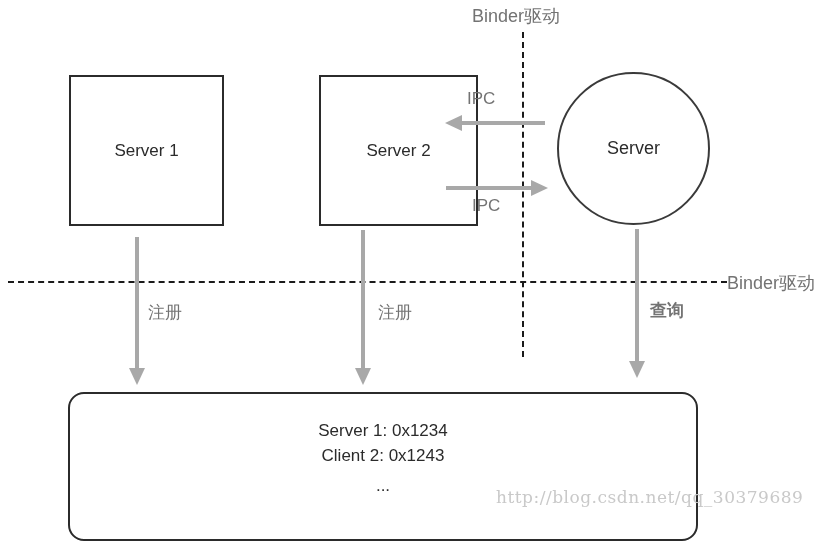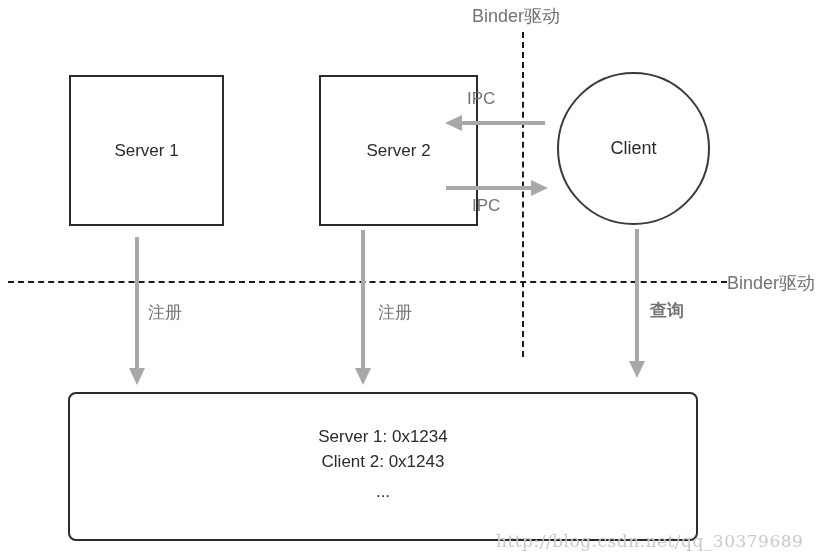--- a/index.html
+++ b/index.html
@@ -95,34 +95,34 @@
   }
 
   
   .service-box {
     position: absolute;
     left: 68px;
     top: 392px;
     width: 630px;
     height: 149px;
     border: 2px solid #2b2b2b;
-    border-radius: 8px;
+    border-radius: 16px;
     background: #ffffff;
     box-sizing: border-box;
     text-align: center;
-    padding-top: 30px;
+    padding-top: 24px;
     font-size: 17px;
     line-height: 25px;
   }
   .service-box .ellipsis-row { margin-top: 5px; }
 
   .watermark {
     position: absolute;
     left: 496px;
-    top: 531px;
+    top: 487px;
     font-family: "DejaVu Serif", "Liberation Serif", serif;
     font-size: 17px;
     color: #c9c9c9;
     letter-spacing: 0.5px;
     white-space: nowrap;
   }
 </style>
 </head>
 <body>
 
@@ -136,21 +136,21 @@
 
   <div class="node-box" style="left:69px; top:75px; width:155px; height:151px;">
     <span>Server 1</span>
   </div>
 
   <div class="node-box" style="left:291px; top:75px; width:159px; height:151px;margin-left:28px;">
     <span>Server 2</span>
   </div>
 
   <div class="node-circle" style="left:557px; top:72px; width:153px; height:153px;">
-    <span>Client</span>
+    <span>Server</span>
   </div>
 
   <div class="shaft-h" style="left:461px; top:121px; width:84px;"></div>
   <div class="head-left" style="left:445px; top:115px;"></div>
   <div class="lbl" style="left:467px; top:89px;">IPC</div>
 
   <div class="shaft-h" style="left:446px; top:186px; width:86px;"></div>
   <div class="head-right" style="left:531px; top:180px;"></div>
   <div class="lbl" style="left:472px; top:196px;">IPC</div>
 

